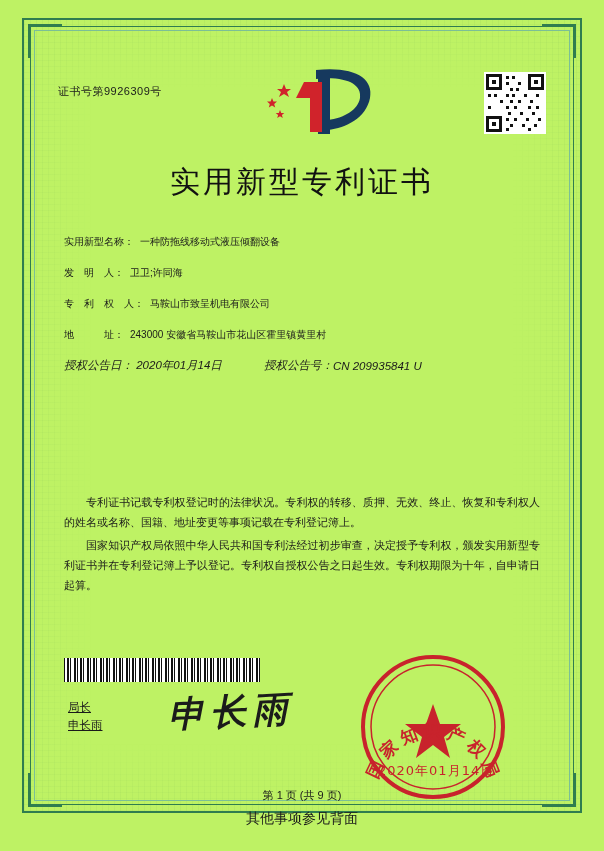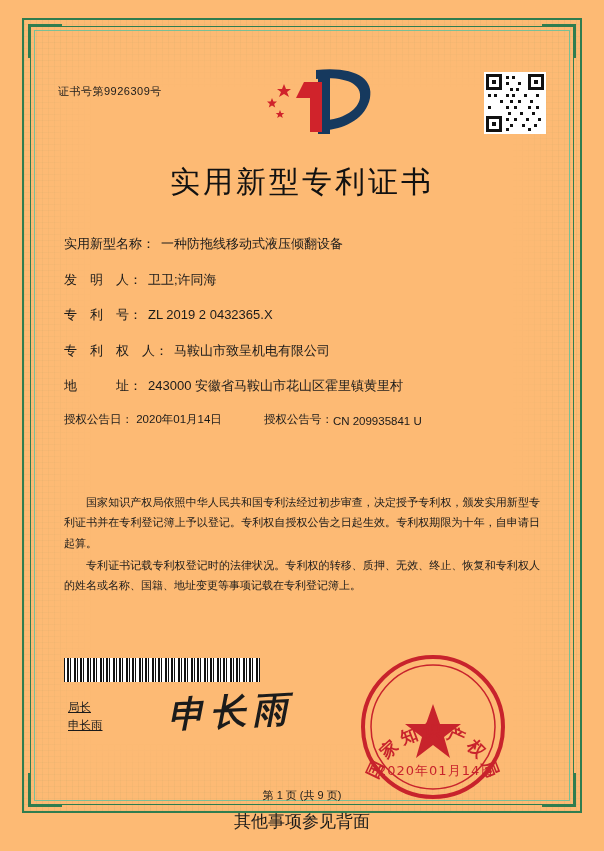--- a/index.html
+++ b/index.html
@@ -12,21 +12,21 @@
     height: 851px;
     font-family: "Liberation Sans", sans-serif;
     color: #1a1a1a;
     overflow: hidden;
   }
 
   .page {
     position: relative;
     width: 604px;
     height: 851px;
-    background: #fdba74;
+    background: #bef264;
     box-sizing: border-box;
   }
 
   
   .frame-outer {
     position: absolute;
     left: 22px;
     top: 18px;
     right: 22px;
     bottom: 38px;
@@ -129,41 +129,42 @@
   .fields {
     position: absolute;
     left: 6px;
     top: 172px;
     width: 480px;
   }
   .field {
     display: flex;
     align-items: baseline;
     margin-bottom: 16px;
-    font-size: 13px;
+    font-size: 10px;
     line-height: 1.5;
   }
   .field .lbl {
     flex: 0 0 auto;
     white-space: nowrap;
     color: #1a1a1a;
   }
   .field .val {
     margin-left: 6px;
     color: #1a1a1a;
     word-break: break-all;
   }
 
   .grant-row {
     display: flex;
     align-items: baseline;
     font-size: 11.5px;
     margin-bottom: 16px;
-  }
-  .grant-row .cell2 { margin-left: 42px; display: flex; align-items: flex-end; }
+    font-style: italic;
+  }
+  .grant-row .cell2 { margin-left: 42px; display: flex; align-items: center; }
 
   .paras {
     position: absolute;
     left: 6px;
     top: 430px;
     width: 476px;
     font-size: 11px;
     line-height: 1.85;
     text-align: justify;
     color: #1a1a1a;
@@ -233,21 +234,21 @@
     font-size: 11px;
     color: #1a1a1a;
   }
 
   .footnote {
     position: absolute;
     left: 0;
     top: 810px;
     width: 604px;
     text-align: center;
-    font-size: 17px;
+    font-size: 14px;
     color: #1a1a1a;
   }
 </style>
 </head>
 <body>
 
 <div class="page">
 
   <div class="wash"></div>
   <div class="frame-outer"></div>
@@ -337,24 +338,20 @@
       <div class="field">
         <span class="lbl">实用新型名称：</span>
         <span class="val">一种防拖线移动式液压倾翻设备</span>
       </div>
 
       <div class="field">
         <span class="lbl">发　明　人：</span>
         <span class="val">卫卫;许同海</span>
       </div>
 
-      <div class="field">
-        <span class="lbl">专　利　号：</span>
-        <span class="val">ZL 2019 2 0432365.X</span>
-      </div>
 
 
       <div class="field">
         <span class="lbl">专　利　权　人：</span>
         <span class="val">马鞍山市致呈机电有限公司</span>
       </div>
 
       <div class="field">
         <span class="lbl">地　　　址：</span>
         <span class="val">243000 安徽省马鞍山市花山区霍里镇黄里村</span>
@@ -367,22 +364,22 @@
         </div>
         <div class="cell2">
           <span class="lbl">授权公告号：</span>
           <span class="val">CN 209935841 U</span>
         </div>
       </div>
 
     </div>
 
     <div class="paras">
+      <p>专利证书记载专利权登记时的法律状况。专利权的转移、质押、无效、终止、恢复和专利权人的姓名或名称、国籍、地址变更等事项记载在专利登记簿上。</p>
       <p>国家知识产权局依照中华人民共和国专利法经过初步审查，决定授予专利权，颁发实用新型专利证书并在专利登记簿上予以登记。专利权自授权公告之日起生效。专利权期限为十年，自申请日起算。</p>
-      <p>专利证书记载专利权登记时的法律状况。专利权的转移、质押、无效、终止、恢复和专利权人的姓名或名称、国籍、地址变更等事项记载在专利登记簿上。</p>
     </div>
 
     <div class="barcode"></div>
 
     <div class="signature-block">
       <div>局长</div>
       <div>申长雨</div>
     </div>
 
     <div class="sig-script">申长雨</div>

